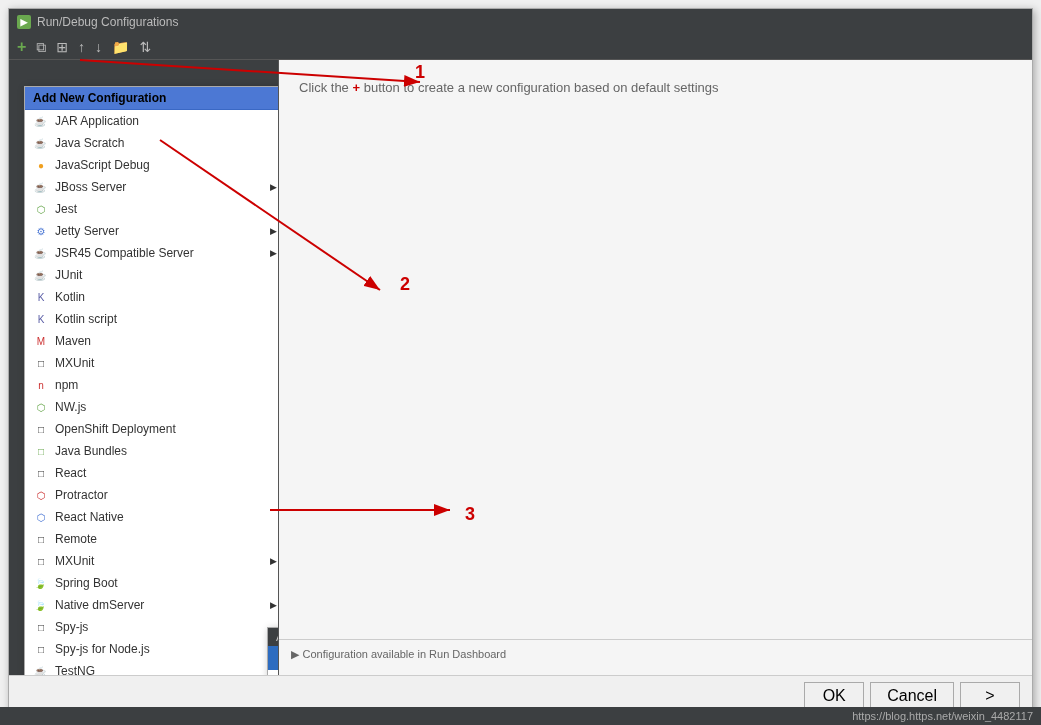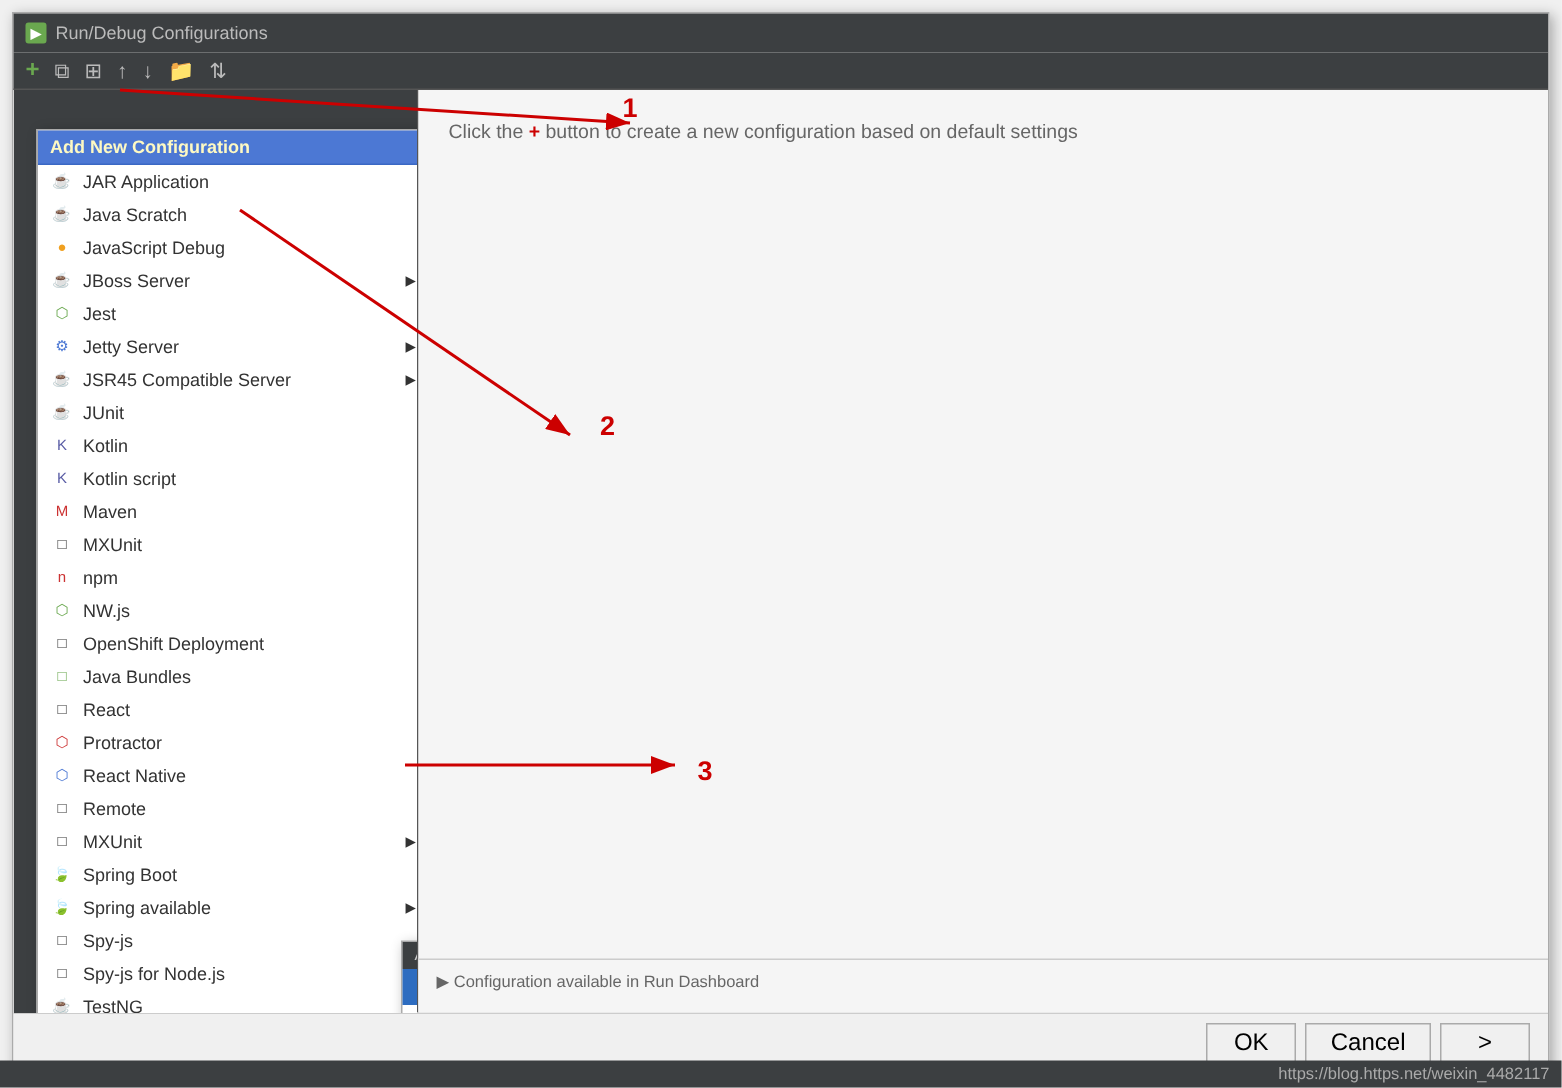--- a/index.html
+++ b/index.html
@@ -165,21 +165,21 @@
       left: 15px;
       width: 260px;
       background: #fff;
       border: 1px solid #aaa;
       box-shadow: 2px 2px 8px rgba(0,0,0,0.3);
       z-index: 100;
     }
 
     .dropdown-header {
       background: #4c78d4;
-      color: #fef9c3;
+      color: #000000;
       padding: 4px 8px;
       font-size: 12px;
       font-weight: bold;
       border-bottom: 1px solid #3a68c4;
     }
 
     .menu-item {
       display: flex;
       align-items: center;
       padding: 3px 8px;
@@ -376,21 +376,21 @@
         <div class="menu-item has-submenu">
           <span class="menu-icon">□</span>
           <span>MXUnit</span>
         </div>
         <div class="menu-item">
           <span class="menu-icon" style="color:#6aa84f;">🍃</span>
           <span>Spring Boot</span>
         </div>
         <div class="menu-item has-submenu">
           <span class="menu-icon" style="color:#6aa84f;">🍃</span>
-          <span>Spring available</span>
+          <span>Native dmServer</span>
         </div>
         <div class="menu-item">
           <span class="menu-icon">□</span>
           <span>Spy-js</span>
         </div>
         <div class="menu-item">
           <span class="menu-icon">□</span>
           <span>Spy-js for Node.js</span>
         </div>
         <div class="menu-item">

